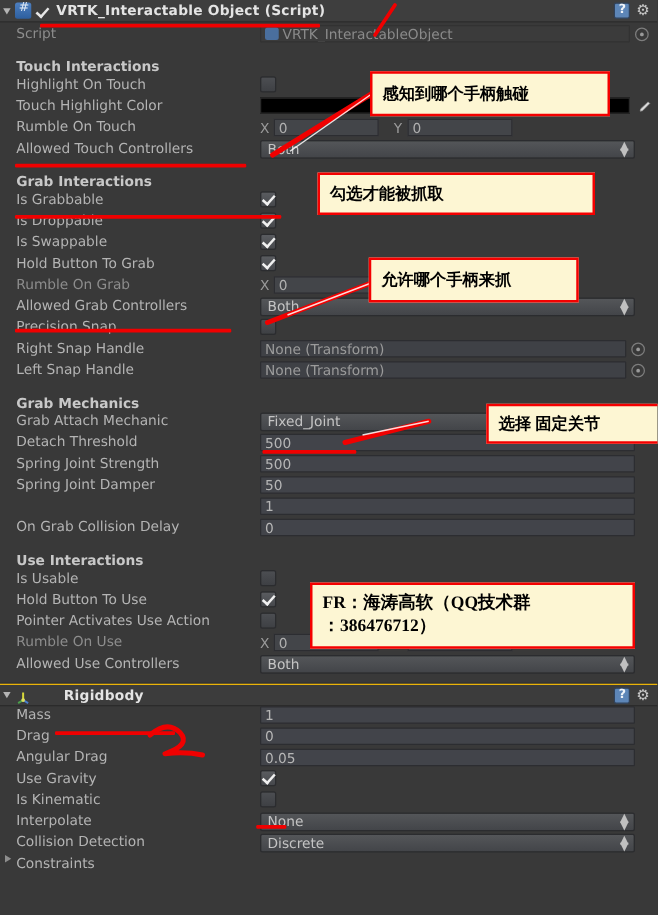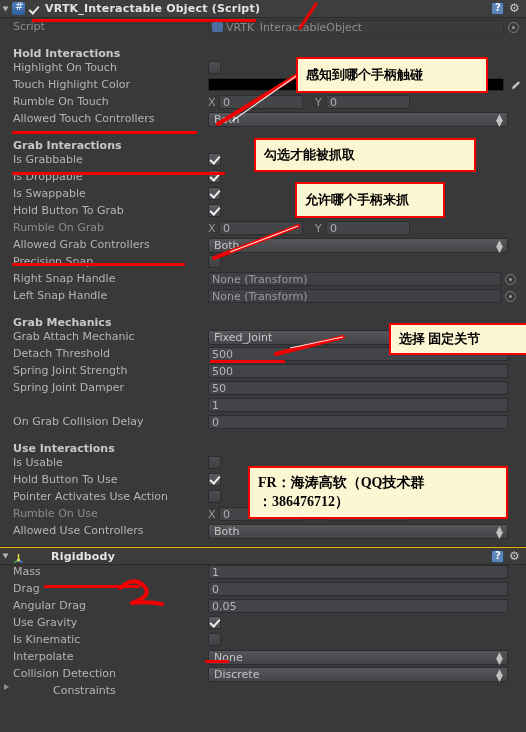--- a/index.html
+++ b/index.html
@@ -220,21 +220,21 @@
         <span style="display:inline-block;width:11px;height:10px;border-radius:2px;background:#4a6f9e;margin-right:3px;"></span>
         <span>VRTK_InteractableObject</span>
       </div>
       <div class="objpicker"></div>
     </div>
   </div>
 
   <div class="spacer"></div>
 
   <div class="section-head">
-    <span>Hold Interactions</span>
+    <span>Touch Interactions</span>
   </div>
 
   <div class="row">
     <div class="lbl">Highlight On Touch</div>
     <div class="ctrl">
         <div class="checkbox off"></div>
       </div>
   </div>
 
   <div class="row">
@@ -528,21 +528,21 @@
       <div class="popup">
         <span>Discrete</span>
         <span class="arrows">▲<br>▼</span>
       </div>
     </div>
   </div>
   <div class="row" style="padding-left:0;">
     <div style="width:13px;display:flex;align-items:center;justify-content:center;">
       <span class="foldout-tri closed" style="margin:0;"></span>
     </div>
-    <div class="lbl" style="padding-left:0;margin-left:40px;">Constraints</div>
+    <div class="lbl" style="padding-left:0;">Constraints</div>
   </div>
 
   <div class="uline" style="left:32px; top:19px; width:224px;"></div>
   <div class="uline" style="left:12px; top:131px; width:185px;"></div>
   <div class="uline" style="left:12px; top:172px; width:213px;"></div>
   <div class="uline" style="left:12px; top:263px; width:173px;"></div>
   <div class="uline" style="left:210px; top:360px; width:75px;"></div>
   <div class="uline" style="left:44px; top:585px; width:96px;"></div>
   <div class="uline" style="left:205px; top:660px; width:24px;"></div>
 
@@ -561,21 +561,21 @@
 
     <path d="M120 588 q14 -12 24 -2 q9 10 -12 17 q16 -2 30 1" stroke="#f00000" stroke-width="4" fill="none" stroke-linecap="round" stroke-linejoin="round"></path>
   </svg>
 
   <div class="annot" style="left:296px; top:57px; width:192px; height:36px;">
     <span>感知到哪个手柄触碰</span>
   </div>
   <div class="annot" style="left:254px; top:138px; width:222px; height:34px;">
     <span>勾选才能被抓取</span>
   </div>
-  <div class="annot" style="left:295px; top:182px; width:150px; height:36px;">
+  <div class="annot" style="left:295px; top:206px; width:168px; height:36px;">
     <span>允许哪个手柄来抓</span>
   </div>
   <div class="annot" style="left:341px; top:323px; width:140px; height:32px;margin-left:48px;">
     <span>选择 固定关节</span>
   </div>
   <div class="annot" style="left:248px; top:466px; width:260px; height:53px; font-size:14px; align-items:flex-start; padding-top:6px;">
     <span>FR：海涛高软（QQ技术群
 ：386476712）</span>
   </div>
 

